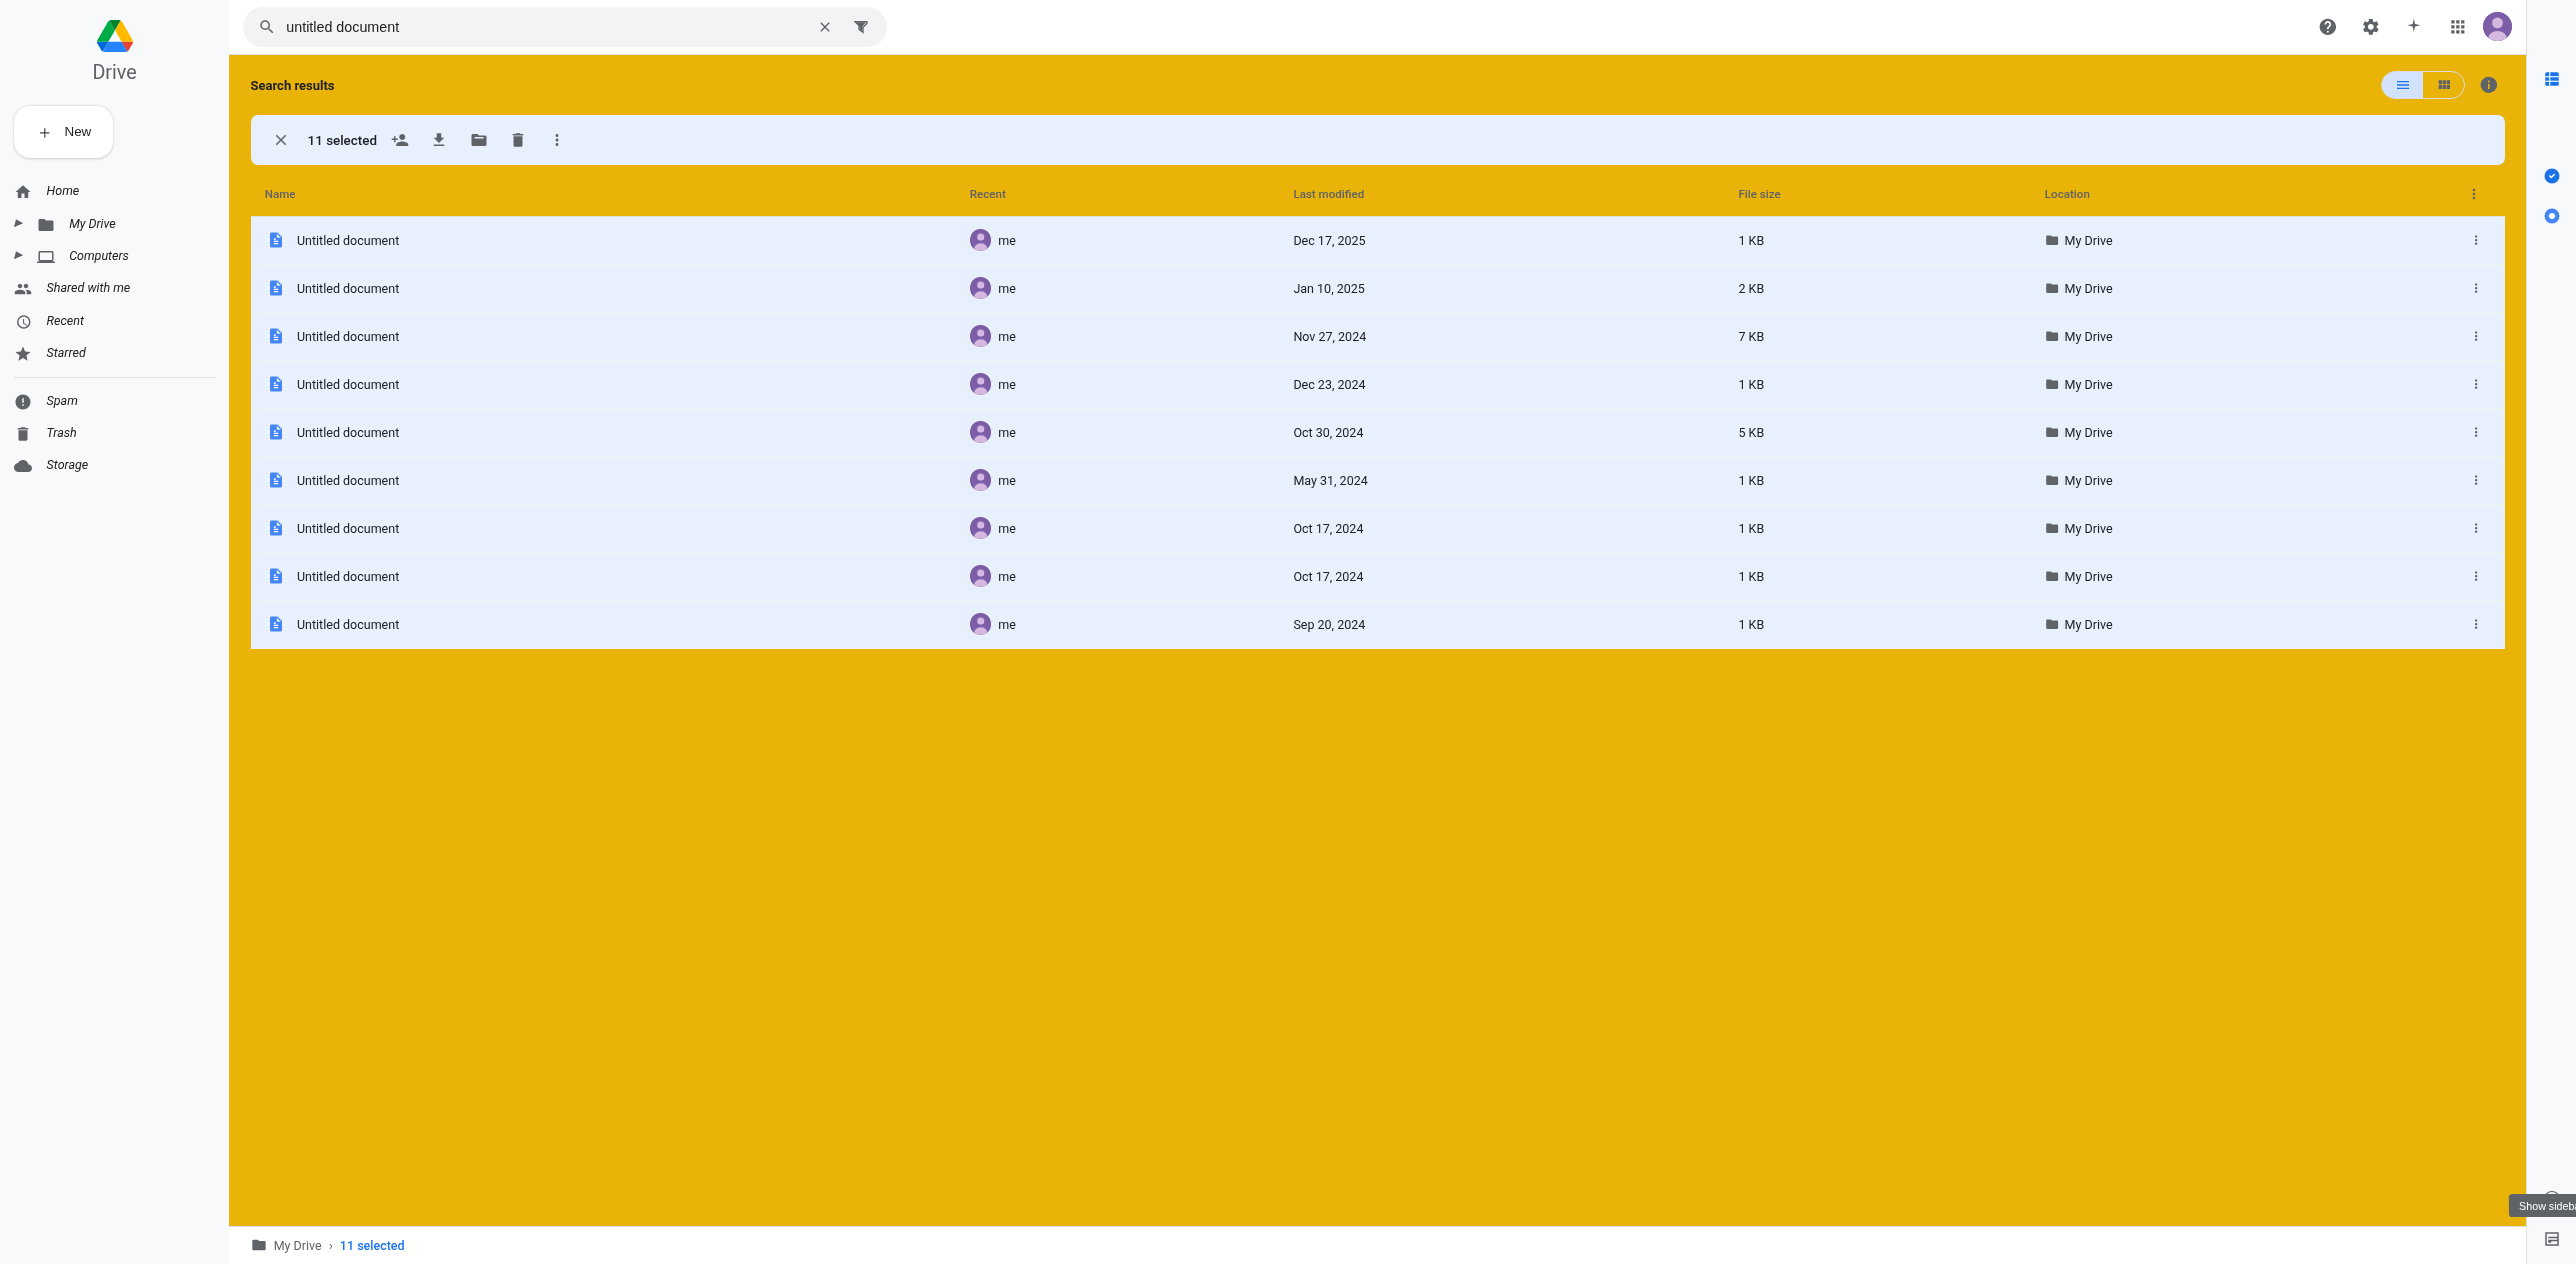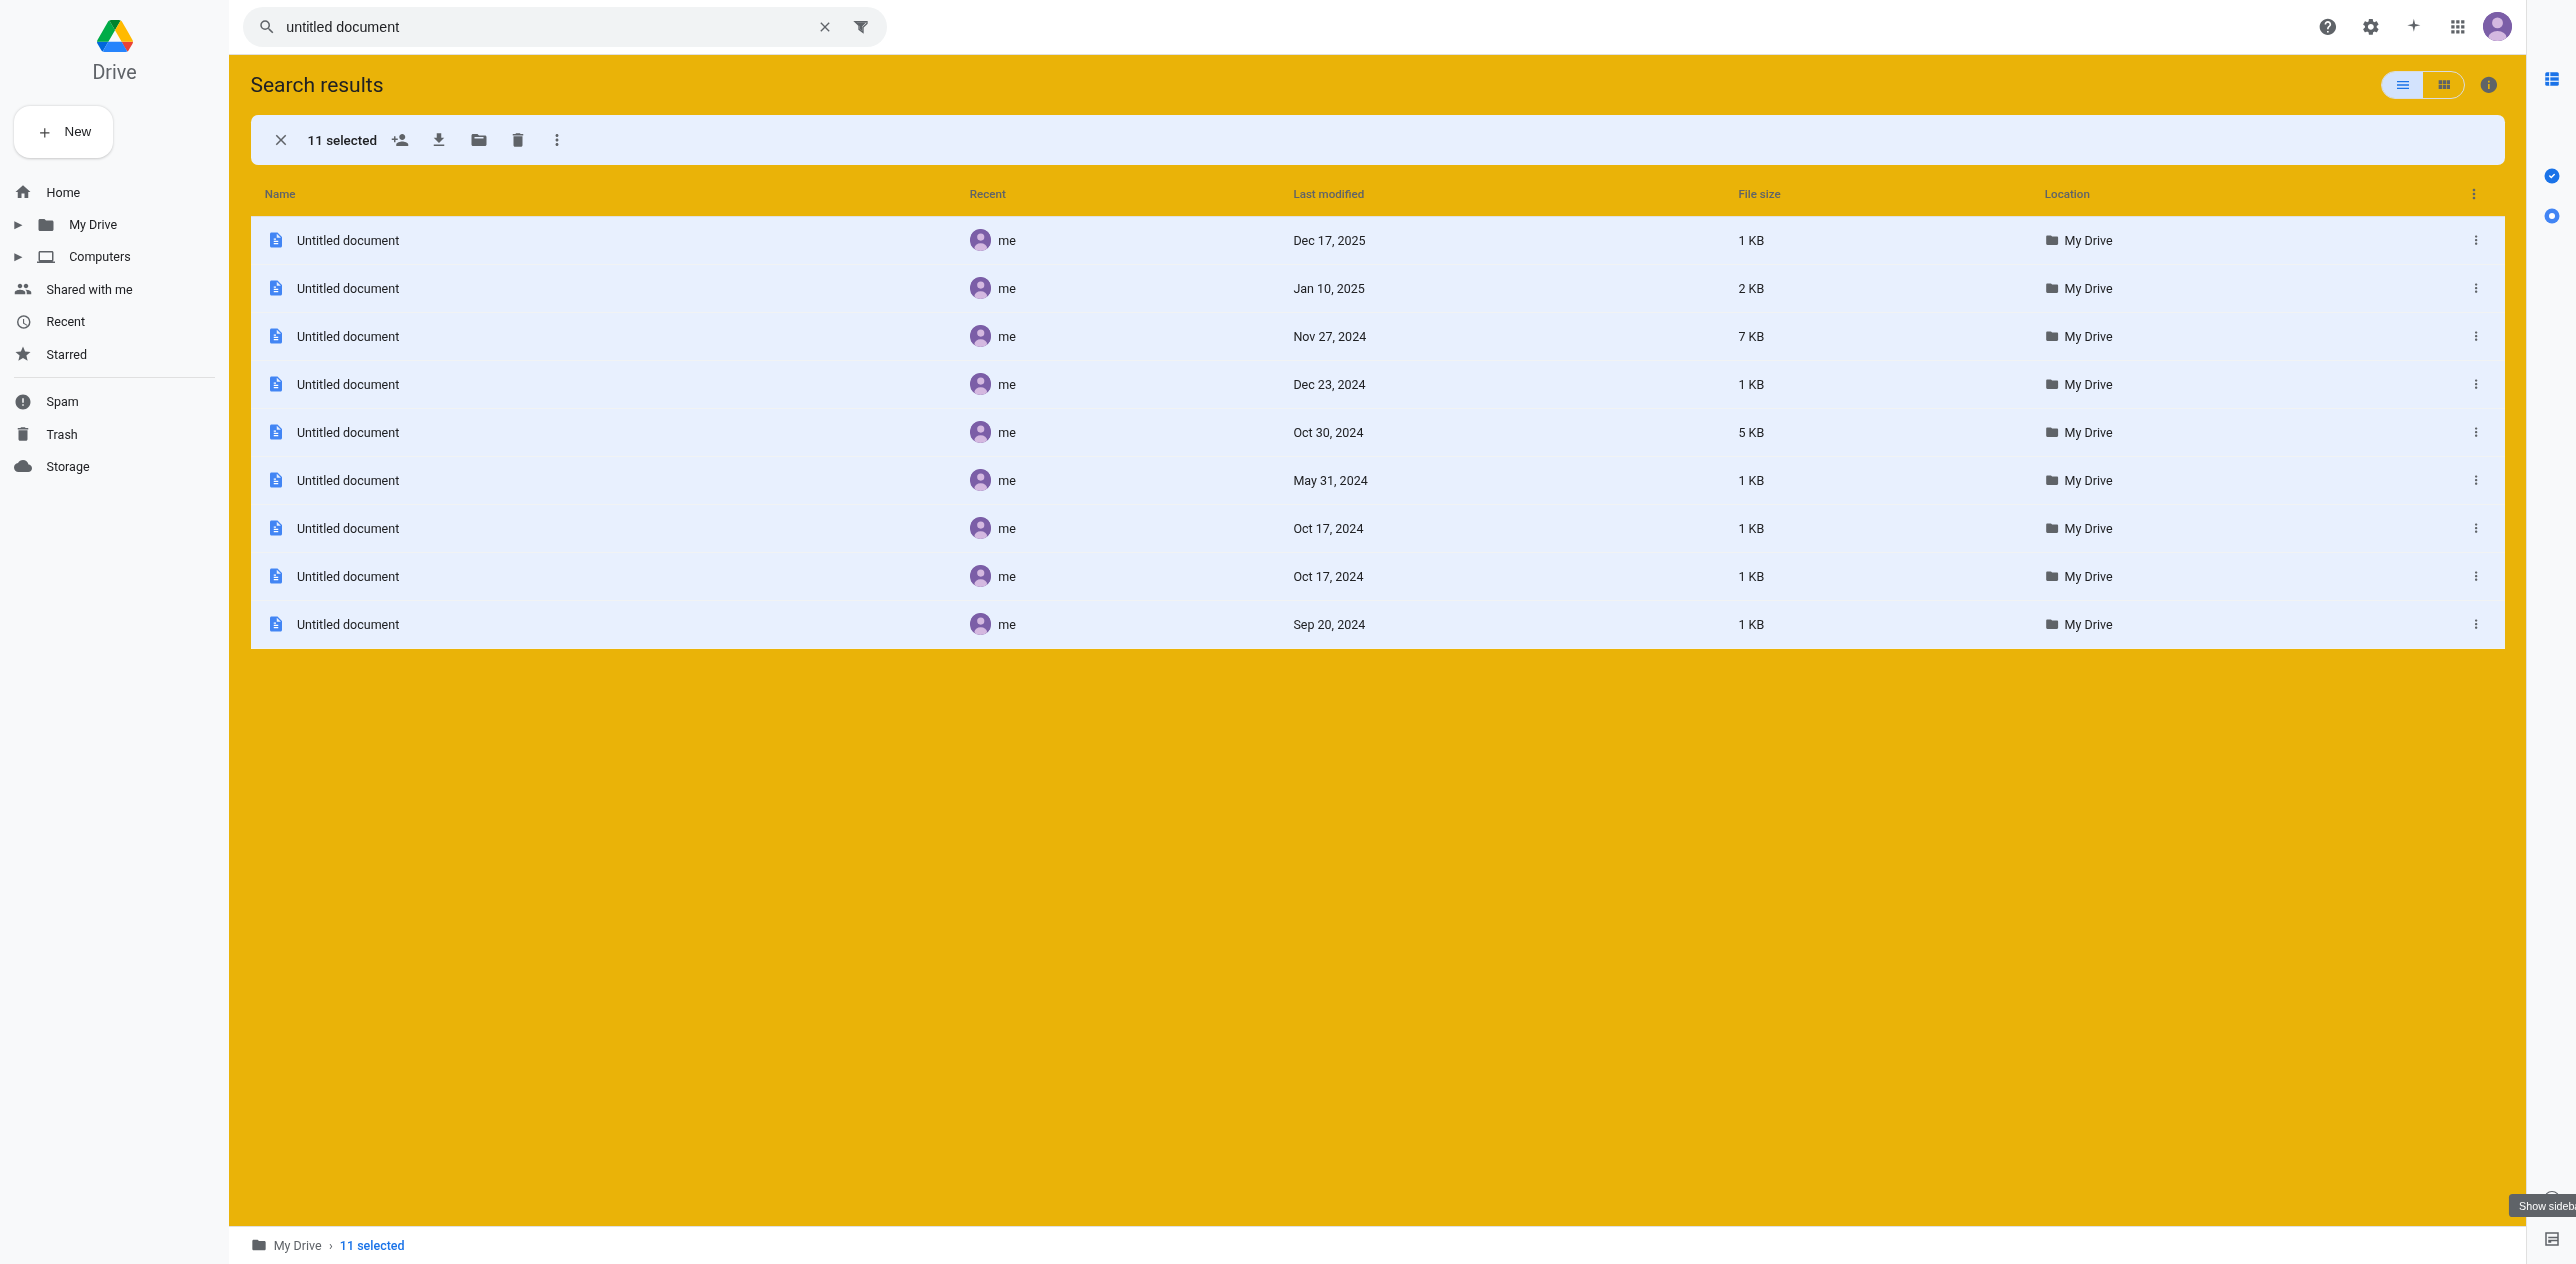--- a/index.html
+++ b/index.html
@@ -45,29 +45,29 @@
       font-size: 13.4px;
       font-weight: 500;
       color: #202124;
       box-shadow: 0 0.9px 2.7px rgba(0,0,0,0.2);
       width: fit-content;
     }
     .plus-icon { font-size: 18px; color: #444; }
 
     .nav-item {
       display: flex;
-      align-items: center;
       gap: 14.3px;
       padding: 7.2px 14.3px;
       border-radius: 0 21.5px 21.5px 0;
       margin-right: 14.3px;
       cursor: pointer;
       font-size: 12.5px;
       color: #202124;
       transition: background 0.1s;
+      font-style: italic;
     }
     .nav-icon { width: 18px; height: 18px; display: flex; align-items: center; justify-content: center; }
 
     .nav-section { margin-top: 3.6px; }
     .nav-divider { height: 0.9px; background: #e0e0e0; margin: 7.2px 14.3px; }
 
     .storage-section { padding: 14.3px; margin-top: auto; }
     .storage-bar { height: 3.6px; background: #e0e0e0; border-radius: 1.8px; margin: 7.2px 0; }
     .storage-bar-fill { height: 100%; background: #1a73e8; border-radius: 1.8px; }
     .storage-text { font-size: 10.7px; color: #5f6368; }
@@ -157,21 +157,21 @@
       overflow-y: auto;
       padding: 14.3px 21.5px;
       position: relative;
     }
     .content-header {
       display: flex;
       align-items: center;
       justify-content: space-between;
       margin-bottom: 14.3px;
     }
-    .page-title { font-size: 21px; font-weight: 400; color: #202124; }
+    .page-title { font-size: 13px; font-weight: 700; color: #202124; }
 
     .view-controls {
       display: flex;
       align-items: center;
       gap: 7.2px;
     }
     .view-toggle {
       display: flex;
       align-items: center;
       border: 0.9px solid #dadce0;

